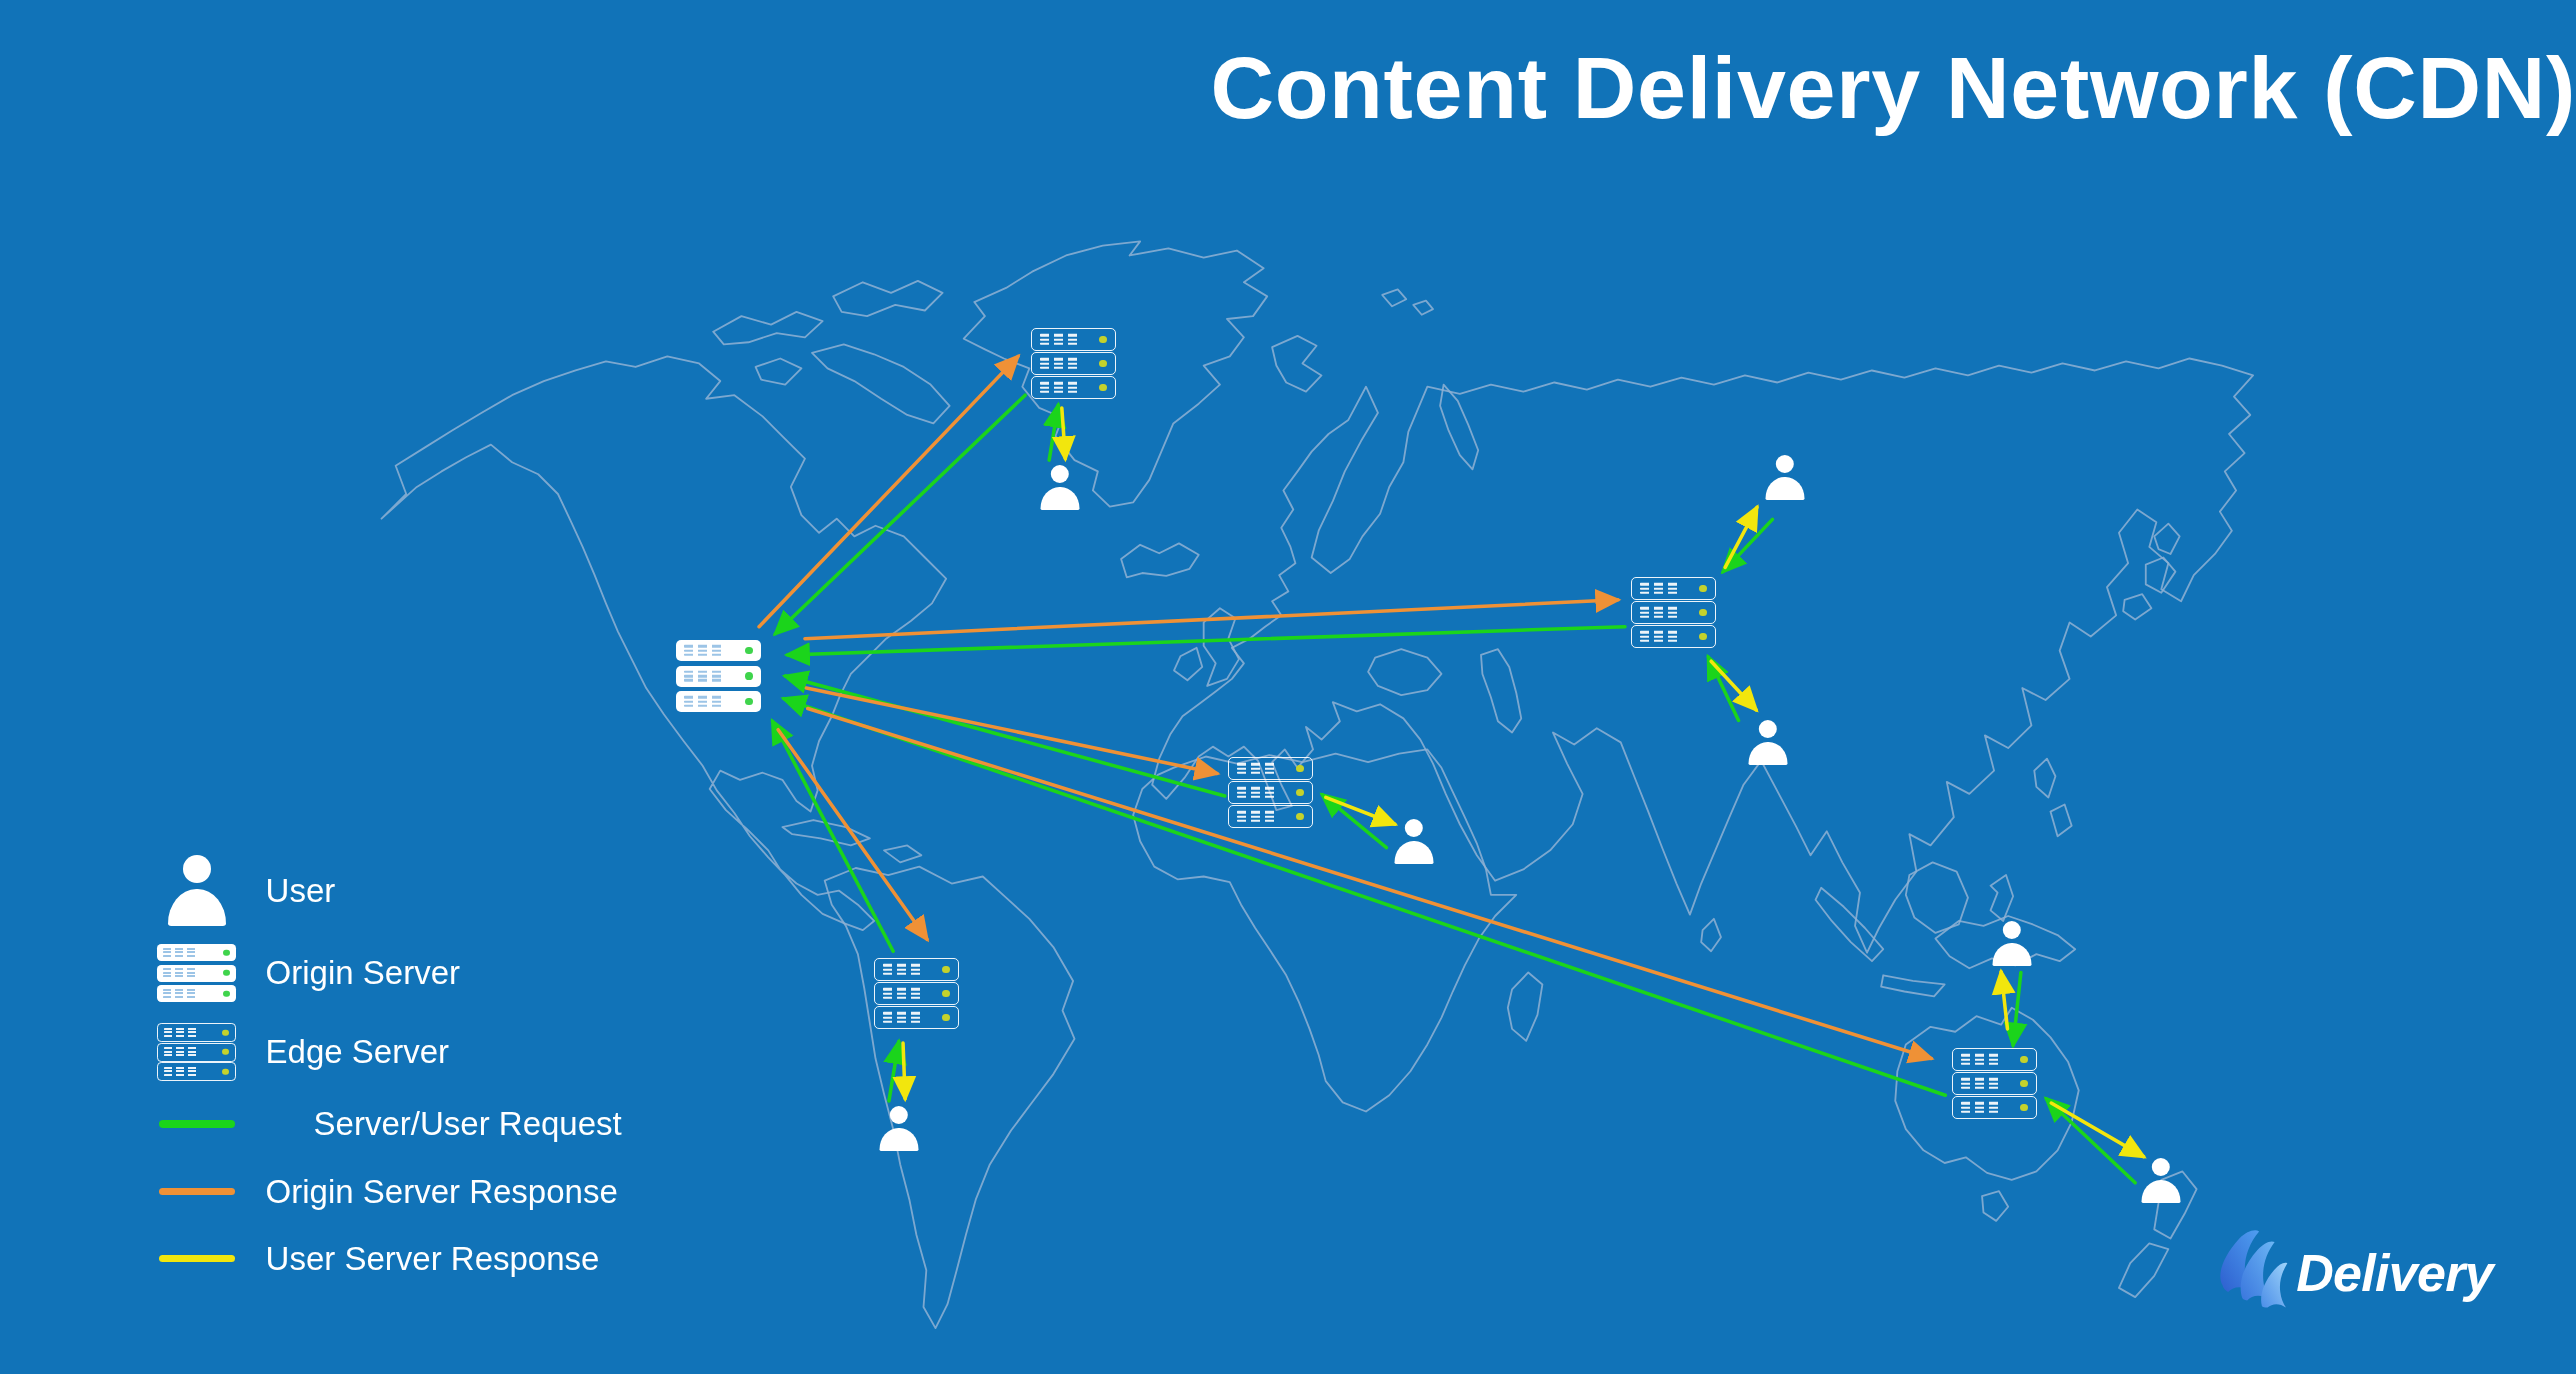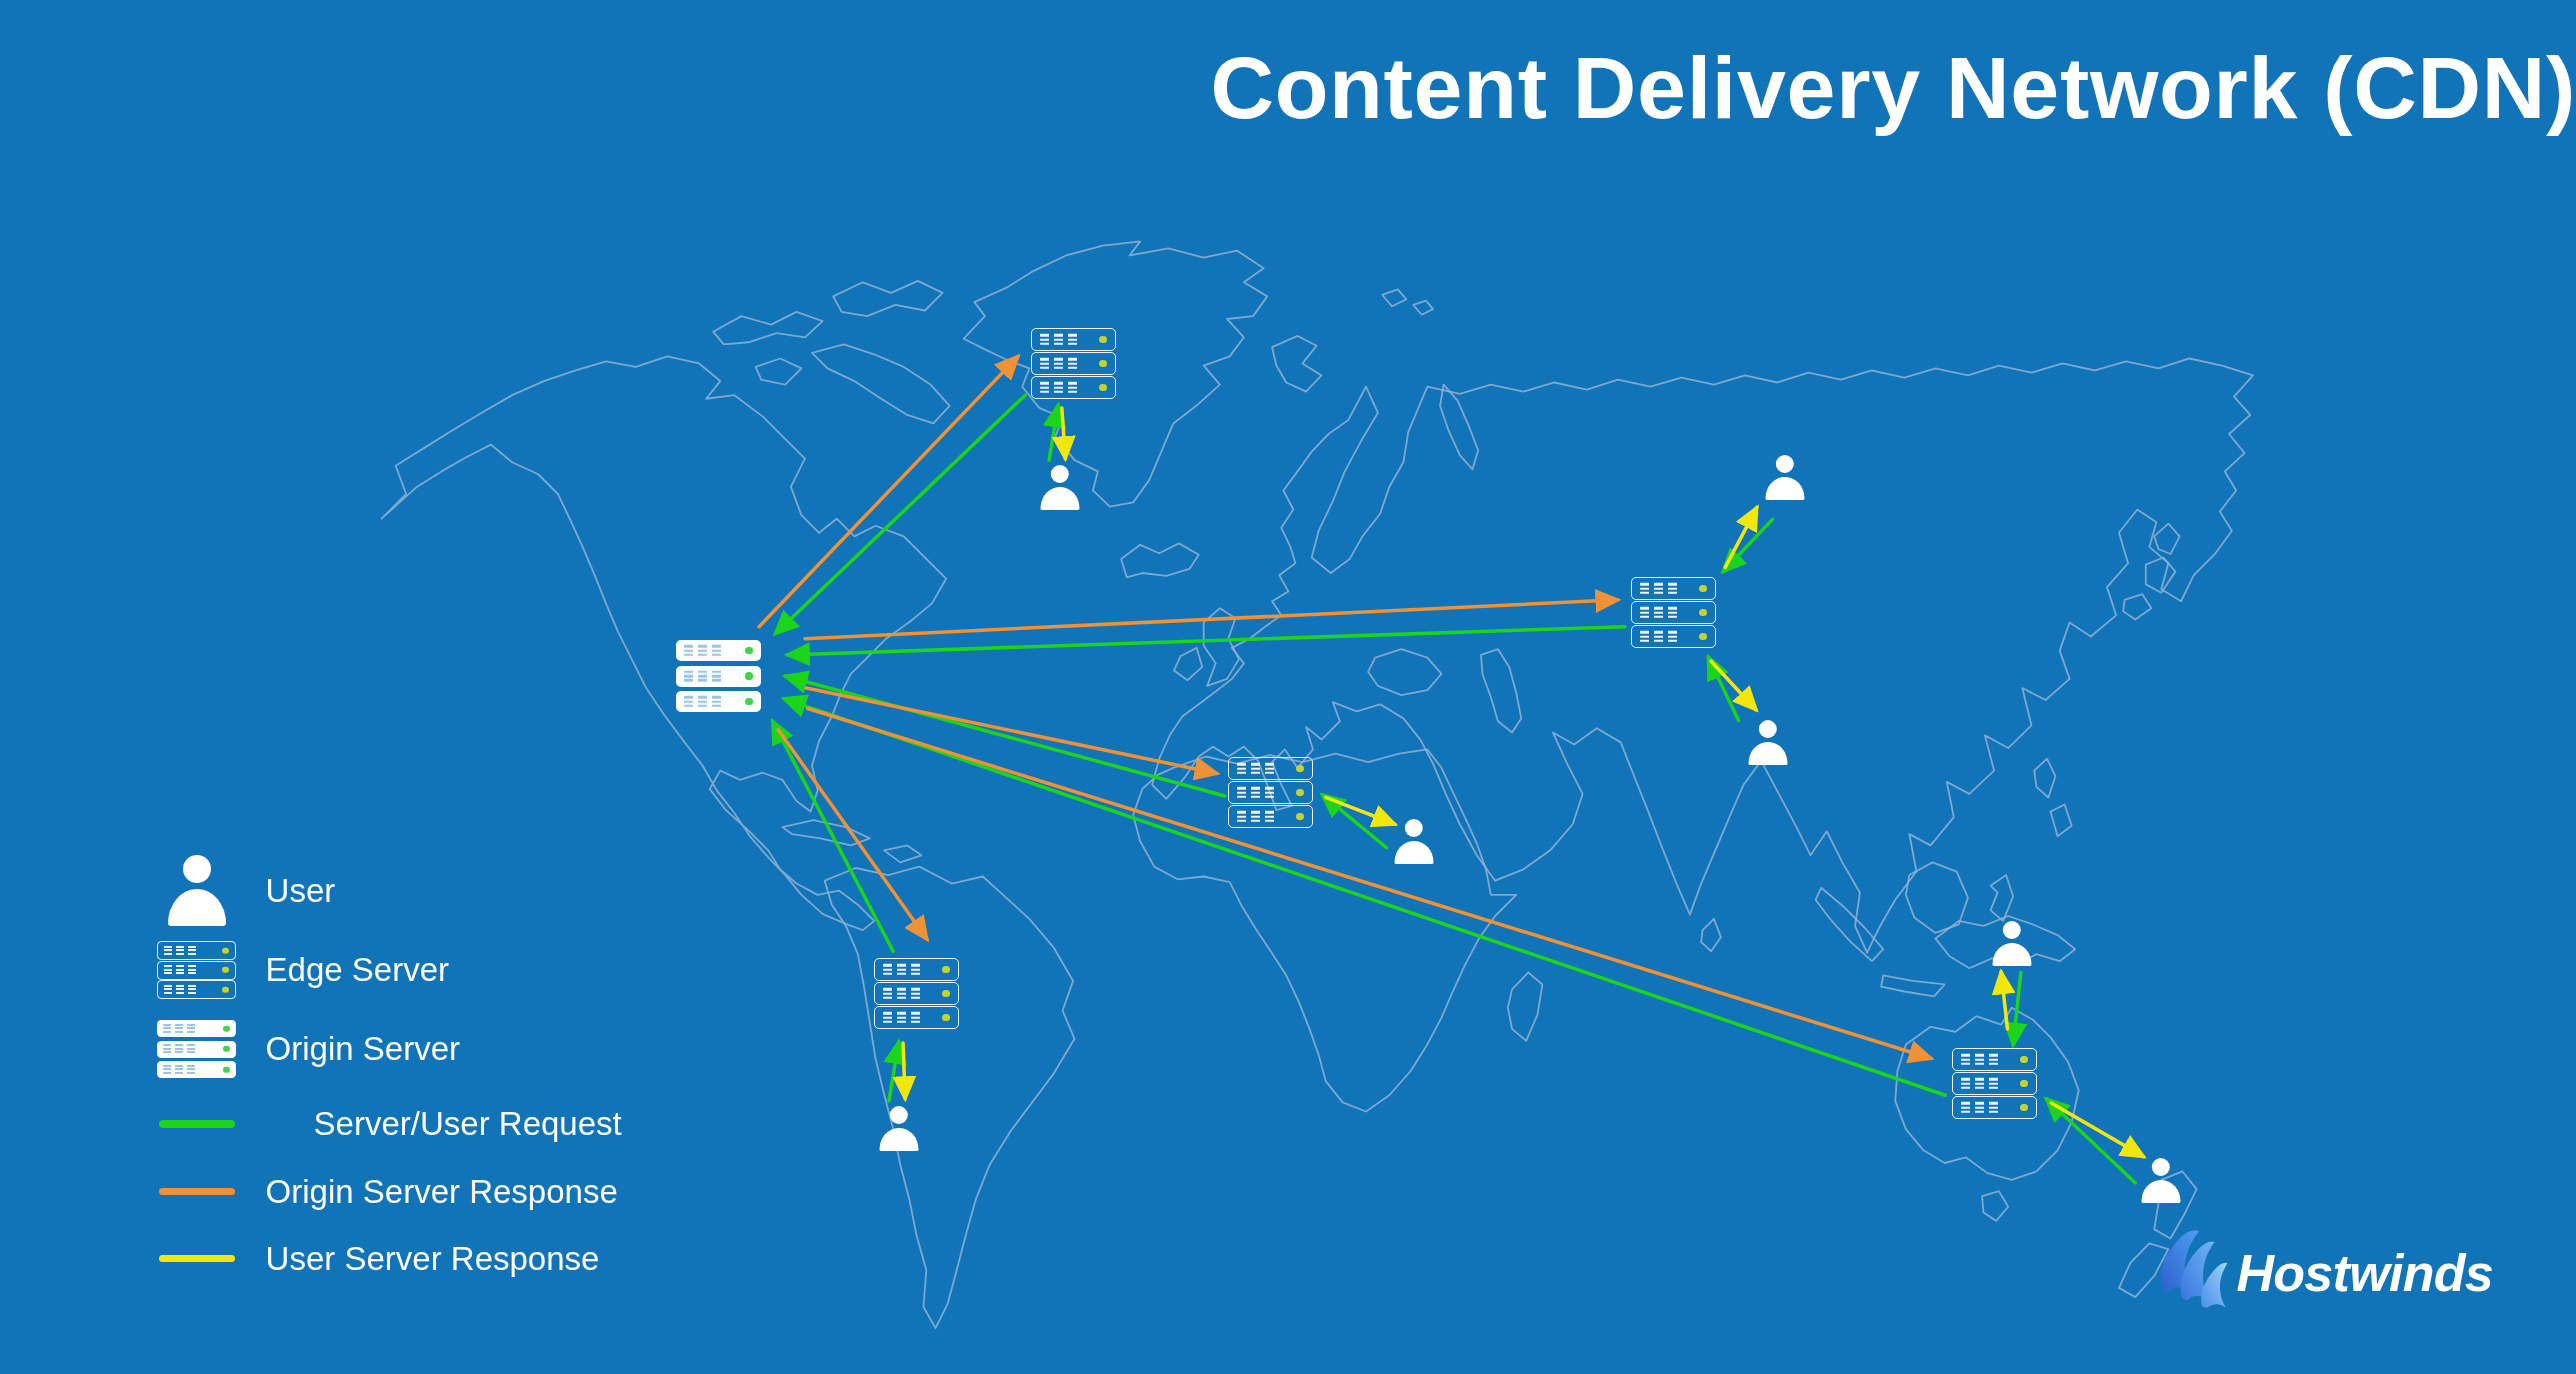--- a/index.html
+++ b/index.html
@@ -348,20 +348,51 @@
   <div class="legend" id="legend">
       <div class="legend-row" style="height: 83px;">
         <span class="legend-icon">
           <div class="user-icon lg">
             <span class="head"></span>
             <span class="body"></span>
           </div>
         </span>
         <span class="legend-label">User</span>
       </div>
+      <div class="legend-row" style="height: 82px;">
+        <span class="legend-icon">
+          <div class="server-stack origin sm" style="width: 79px; height: 58px;">
+            <div class="server-unit">
+              <span class="grille">
+                <i></i>
+                <i></i>
+                <i></i>
+              </span>
+              <span class="led"></span>
+            </div>
+            <div class="server-unit">
+              <span class="grille">
+                <i></i>
+                <i></i>
+                <i></i>
+              </span>
+              <span class="led"></span>
+            </div>
+            <div class="server-unit">
+              <span class="grille">
+                <i></i>
+                <i></i>
+                <i></i>
+              </span>
+              <span class="led"></span>
+            </div>
+          </div>
+        </span>
+        <span class="legend-label">Origin Server</span>
+      </div>
       <div class="legend-row" style="height: 76px;">
         <span class="legend-icon">
           <div class="server-stack edge sm" style="width: 79px; height: 58px;">
             <div class="server-unit">
               <span class="grille">
                 <i></i>
                 <i></i>
                 <i></i>
               </span>
               <span class="led"></span>
@@ -378,51 +409,20 @@
               <span class="grille">
                 <i></i>
                 <i></i>
                 <i></i>
               </span>
               <span class="led"></span>
             </div>
           </div>
         </span>
         <span class="legend-label">Edge Server</span>
-      </div>
-      <div class="legend-row" style="height: 82px;">
-        <span class="legend-icon">
-          <div class="server-stack origin sm" style="width: 79px; height: 58px;">
-            <div class="server-unit">
-              <span class="grille">
-                <i></i>
-                <i></i>
-                <i></i>
-              </span>
-              <span class="led"></span>
-            </div>
-            <div class="server-unit">
-              <span class="grille">
-                <i></i>
-                <i></i>
-                <i></i>
-              </span>
-              <span class="led"></span>
-            </div>
-            <div class="server-unit">
-              <span class="grille">
-                <i></i>
-                <i></i>
-                <i></i>
-              </span>
-              <span class="led"></span>
-            </div>
-          </div>
-        </span>
-        <span class="legend-label">Origin Server</span>
       </div>
       <div class="legend-row" style="height: 68px; gap: 48px;">
         <span class="legend-icon">
           <span class="line-swatch" style="background: rgb(27, 212, 27);"></span>
         </span>
         <span class="legend-label">Server/User Request</span>
       </div>
       <div class="legend-row" style="height: 67px;">
         <span class="legend-icon">
           <span class="line-swatch" style="background: rgb(239, 145, 54);"></span>
@@ -450,17 +450,17 @@
         </linearGradient>
         <linearGradient id="wv3" x1="0" y1="1" x2="1" y2="0">
           <stop offset="0" stop-color="#4b8ee8"></stop>
             <stop offset="1" stop-color="#9ed3fa"></stop>
         </linearGradient>
       </defs>
       <path fill="url(#wv1)" d="M6,78 C-2,64 6,38 30,12 C40,2 52,-2 58,2 C44,18 36,40 38,62 C39,74 43,82 47,88 C34,78 22,80 14,88 C8,84 7,81 6,78 Z"></path>
       <path fill="url(#wv2)" d="M34,96 C28,78 34,52 56,28 C64,19 74,14 80,17 C68,33 62,52 64,72 C65,84 69,93 74,100 C62,90 48,92 41,100 C37,99 35,98 34,96 Z"></path>
       <path fill="url(#wv3)" d="M62,108 C58,94 64,74 80,56 C86,49 93,45 98,47 C90,60 86,74 88,88 C89,97 92,104 96,110 C87,103 76,104 70,110 C66,110 63,109 62,108 Z"></path>
     </svg>
-    <span class="logo-text">Hostwinds</span>
+    <span class="logo-text">Delivery</span>
   </div>
 
 </div>
 
 
 </body></html>

